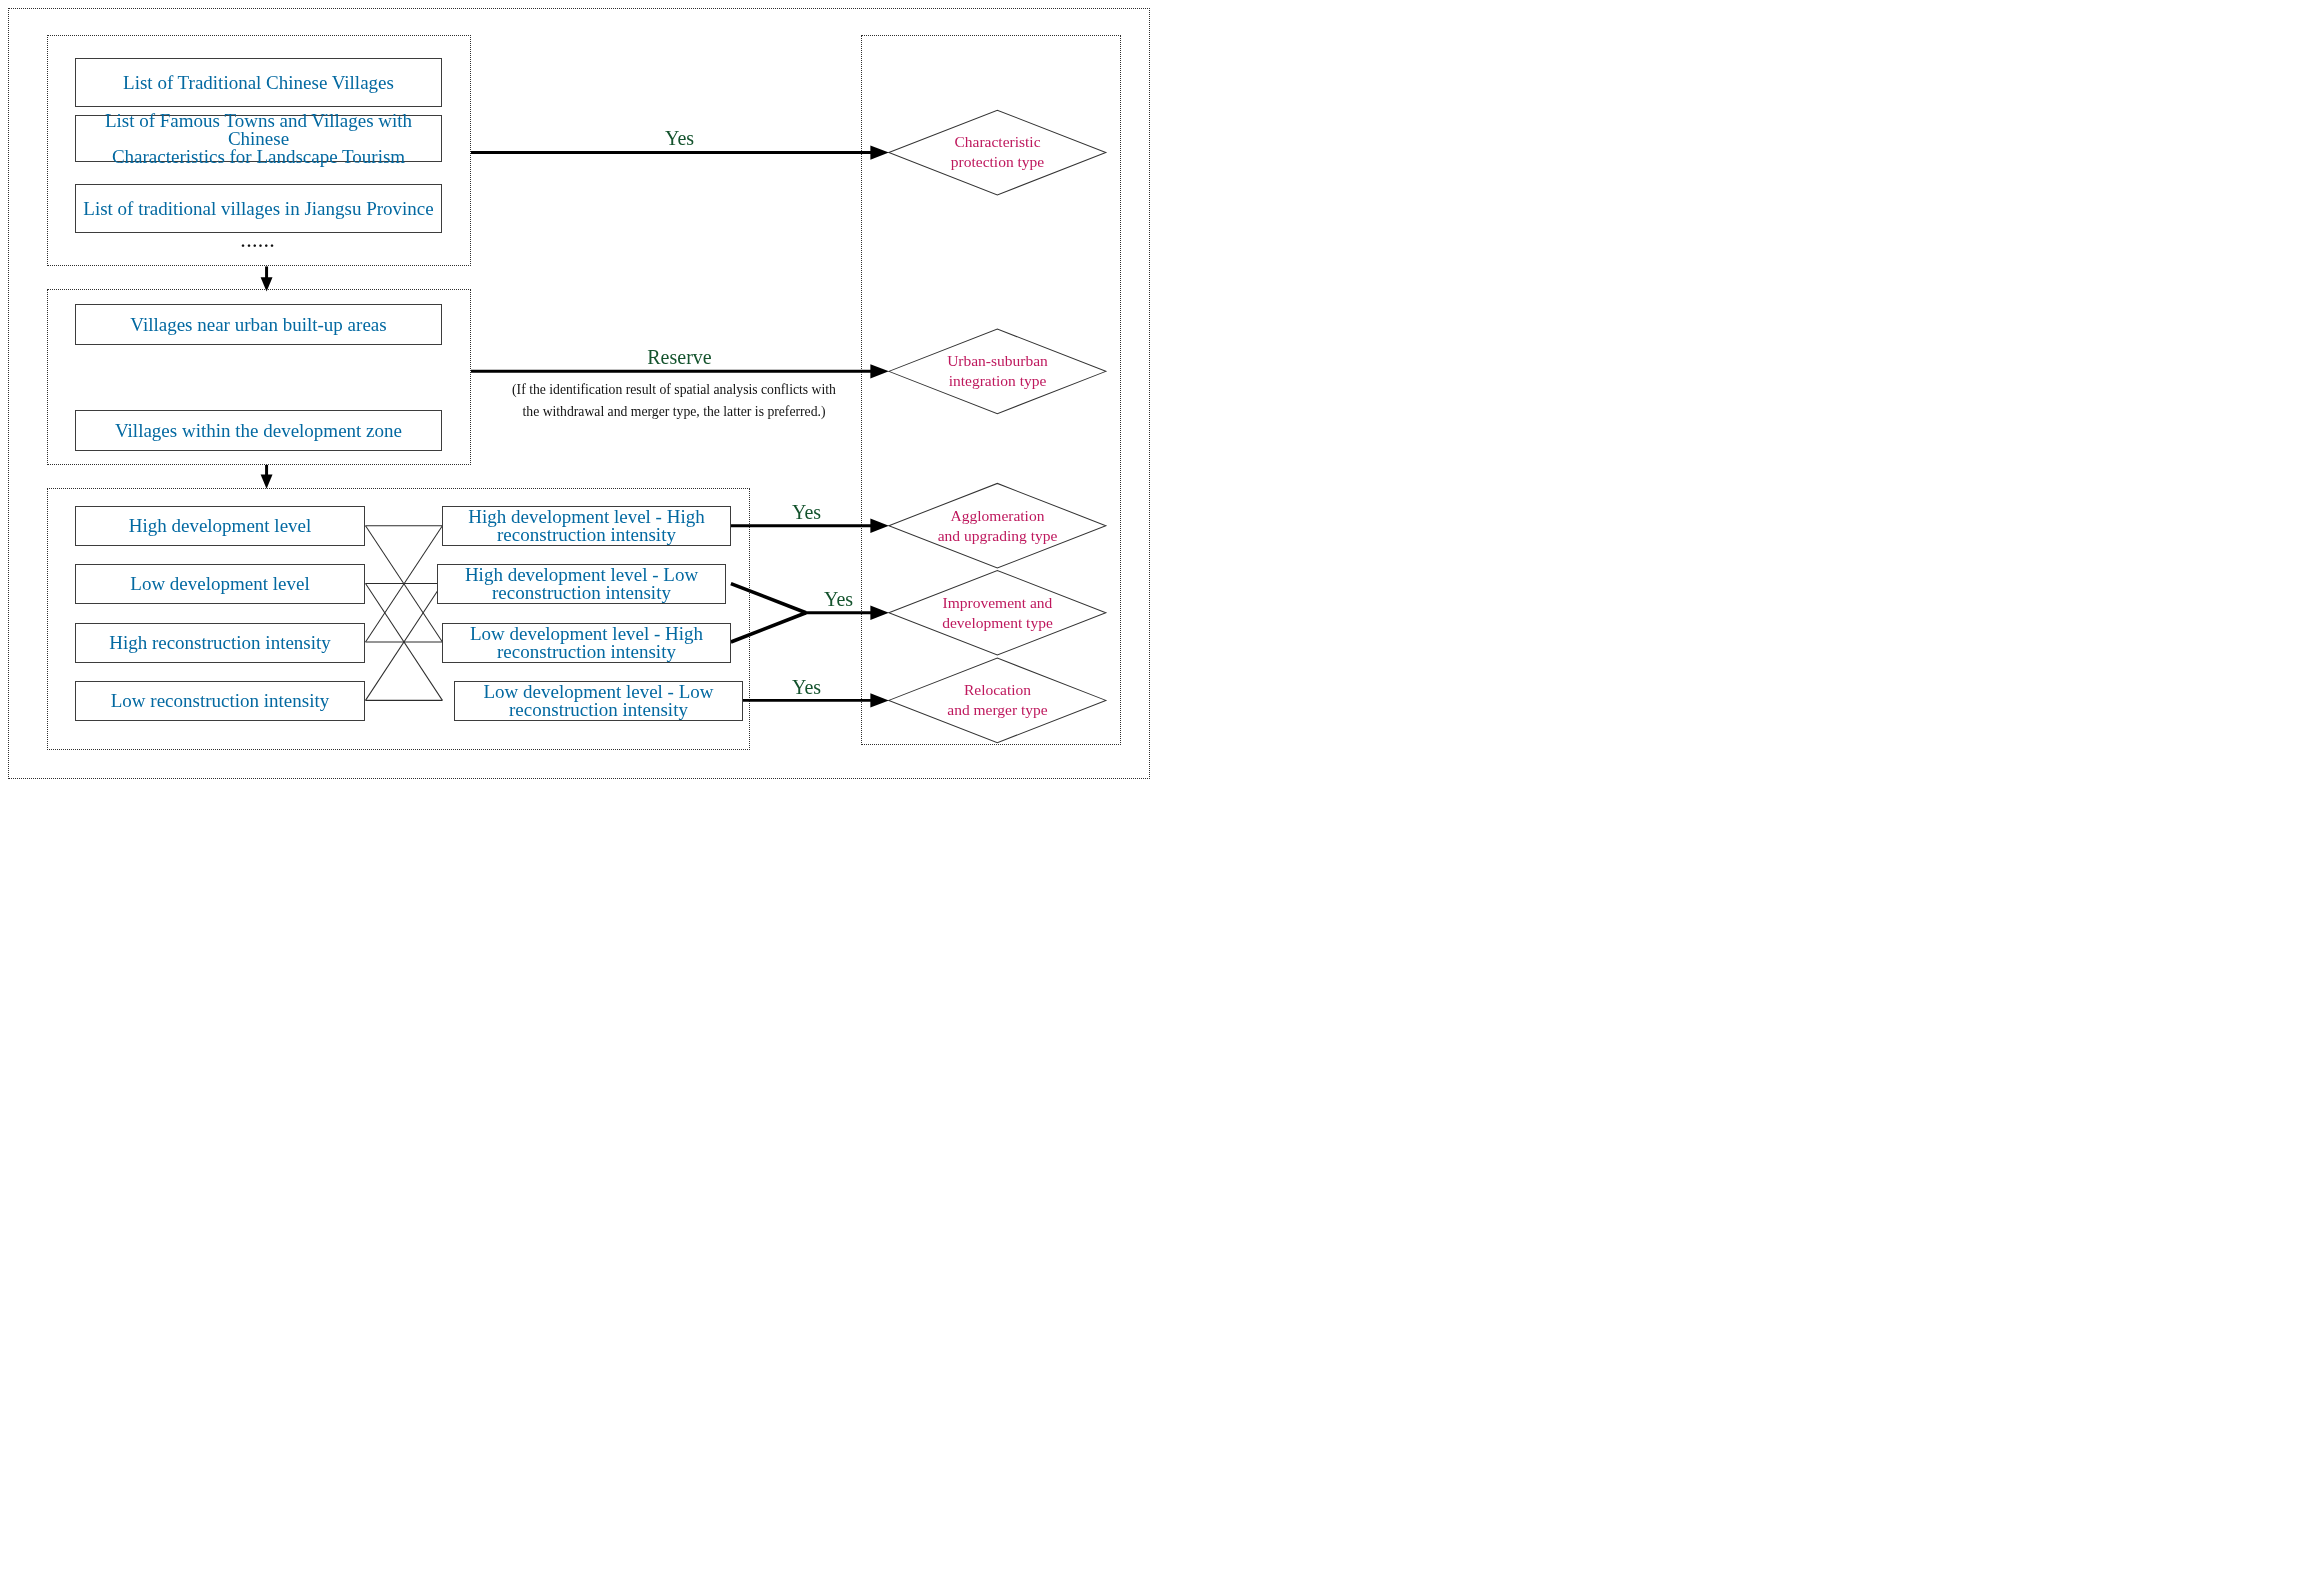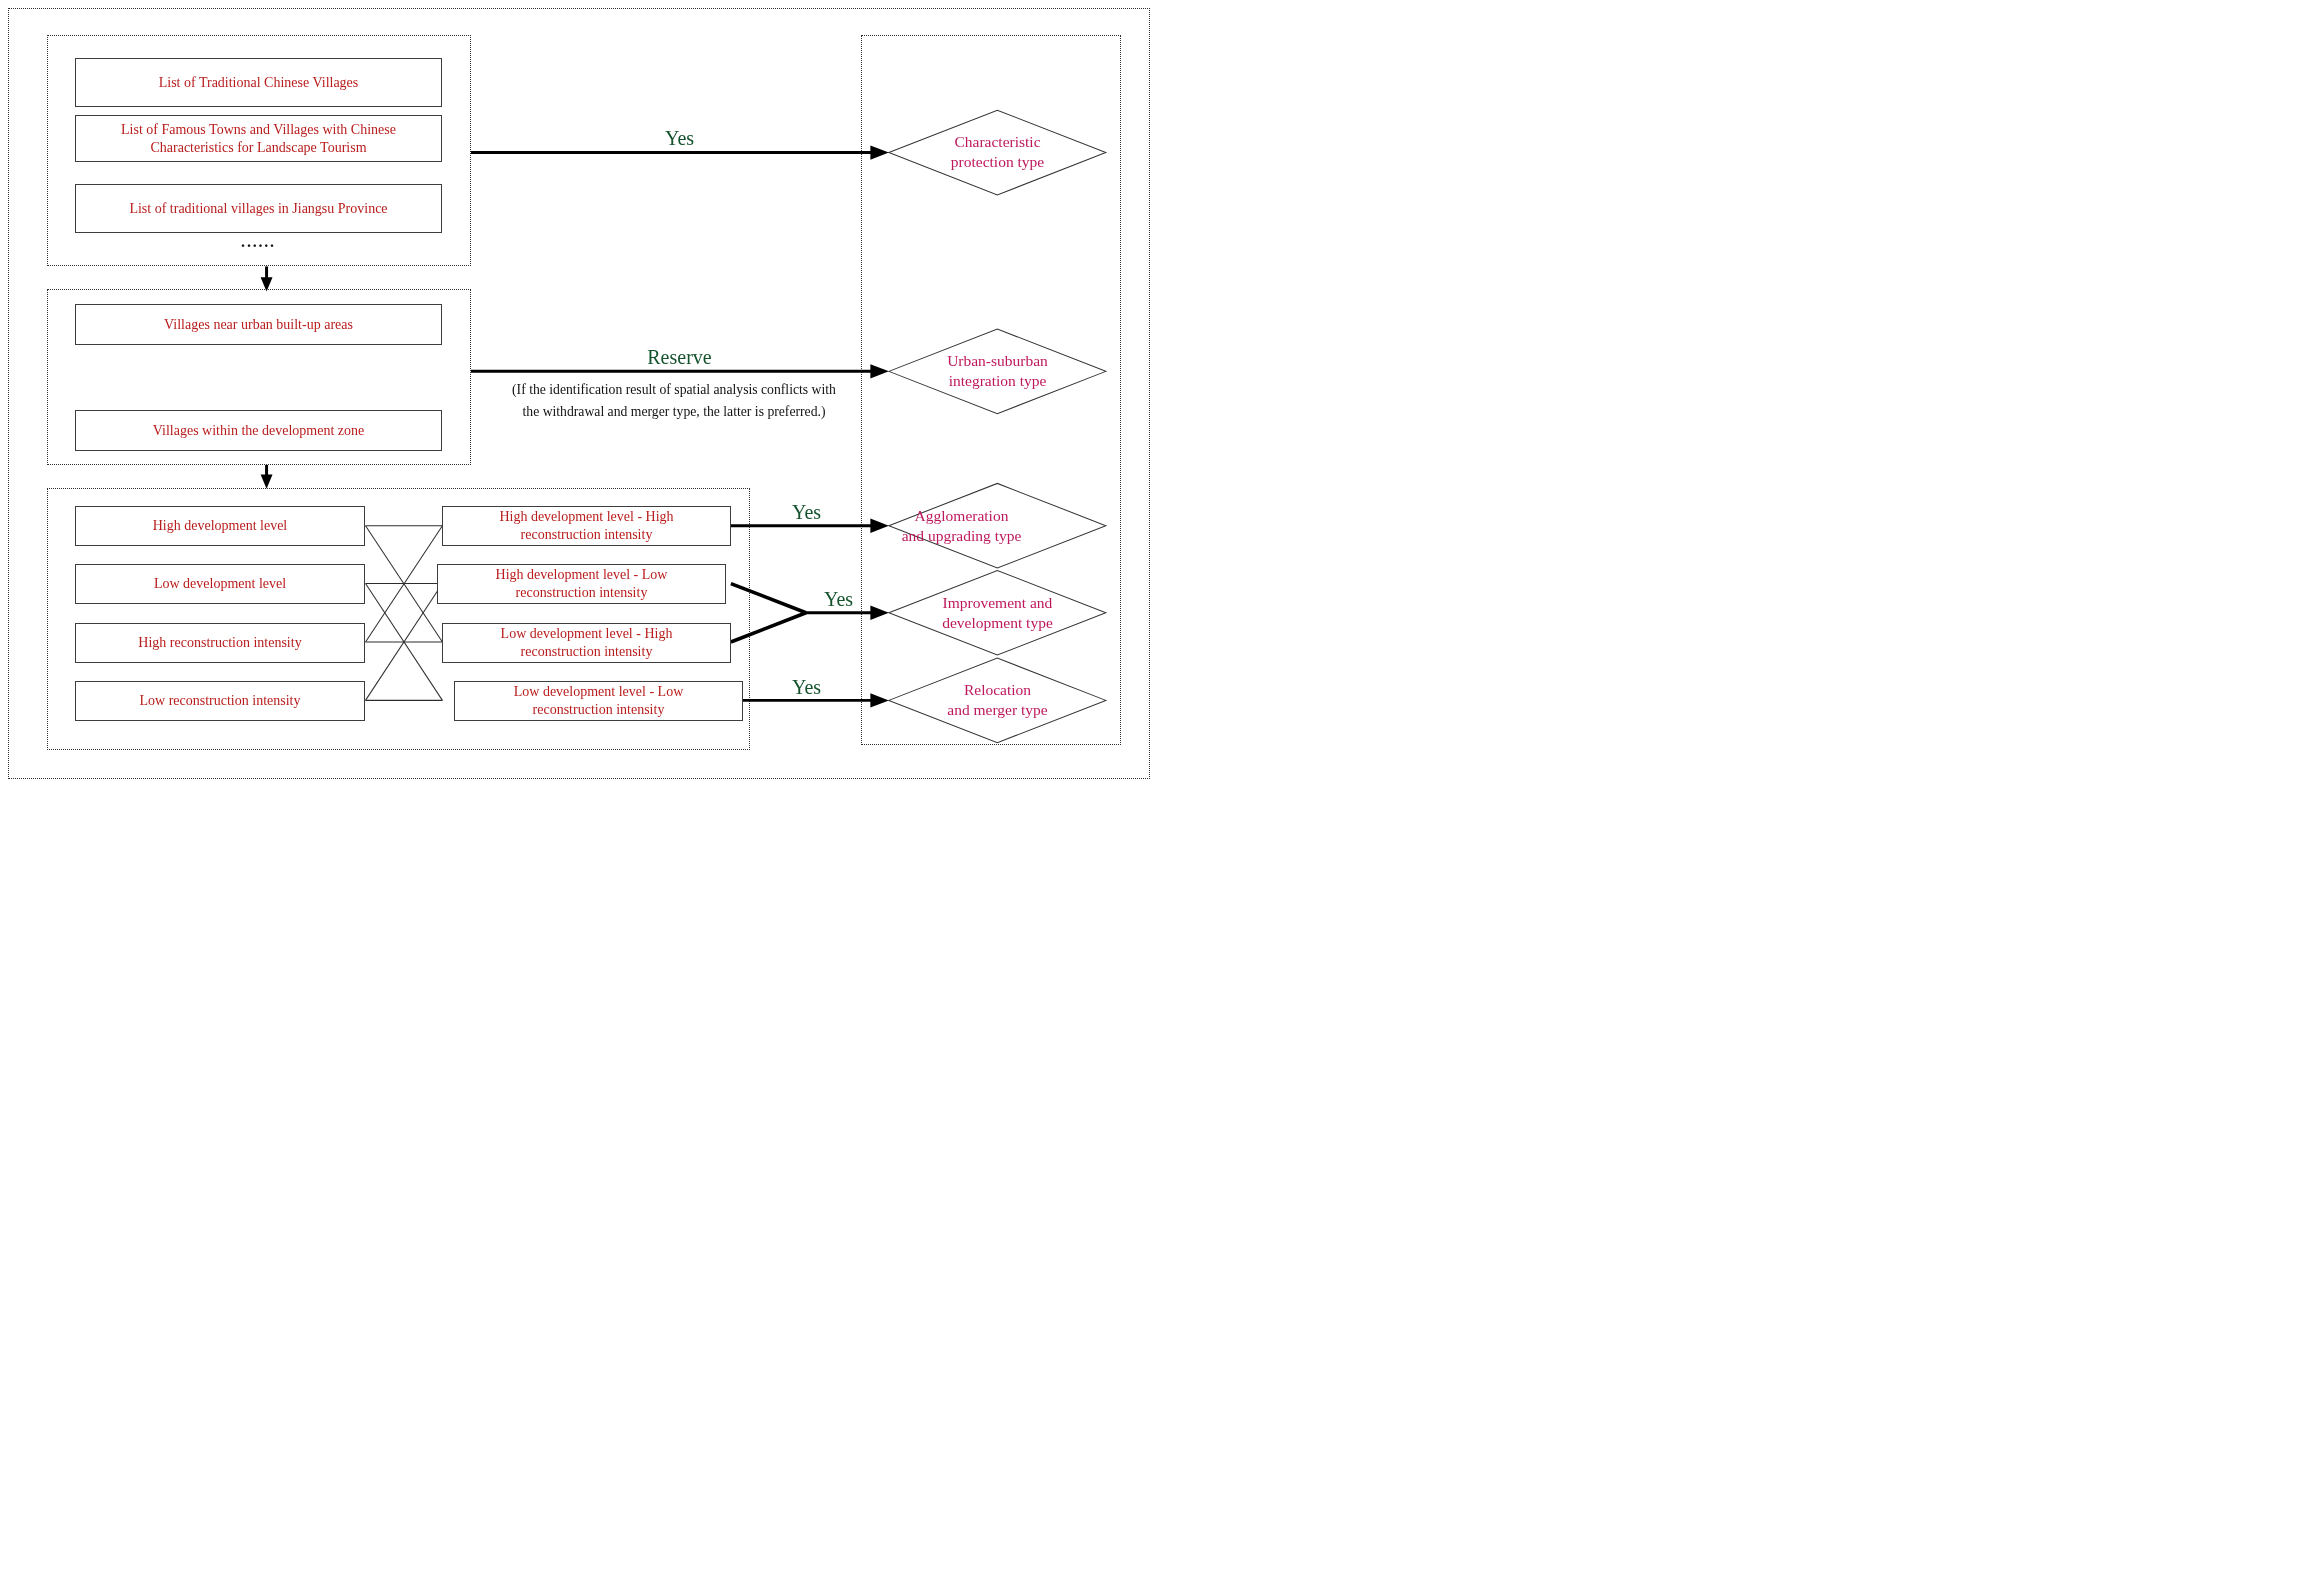--- a/index.html
+++ b/index.html
@@ -38,24 +38,24 @@
     position: absolute;
     background: #ffffff;
     border: 1.2px solid #3d3d3d;
     display: flex;
     align-items: center;
     justify-content: center;
     text-align: center;
     box-sizing: border-box;
   }
   .node .lbl {
-    font-size: 14px;
+    font-size: 19px;
     line-height: 18px;
     white-space: pre-line;
-    color: #b91c1c;
+    color: #0369a1;
     padding: 0 4.8px;
     font-family: Liberation Serif, serif;
   }
   .ellipsis-row {
     position: absolute;
     left: 75px; top: 231px; width: 367px; height: 21.5px;
     display: flex; align-items: center; justify-content: center;
     font-size: 16px; font-weight: bold; letter-spacing: 1.8px; color: #111;
   }
   .diamond-label {
@@ -203,21 +203,21 @@
   <div class="edge-note">(If the identification result of spatial analysis conflicts with
 the withdrawal and merger type, the latter is preferred.)</div>
   <div class="edge-label" style="left:759px; top:501px;">Yes</div>
   <div class="edge-label" style="left:791px; top:588px;">Yes</div>
   <div class="edge-label" style="left:759px; top:676px;">Yes</div>
 
   <div class="diamond-label" style="left:890px; top:132px;">Characteristic
 protection type</div>
   <div class="diamond-label" style="left:890px; top:351px;">Urban-suburban
 integration type</div>
-  <div class="diamond-label" style="left:854px; top:506px;">Agglomeration
+  <div class="diamond-label" style="left:890px; top:506px;">Agglomeration
 and upgrading type</div>
   <div class="diamond-label" style="left:890px; top:593px;">Improvement and
 development type</div>
   <div class="diamond-label" style="left:890px; top:680px;">Relocation
 and merger type</div>
 
 </div>
 
 
 </body></html>

